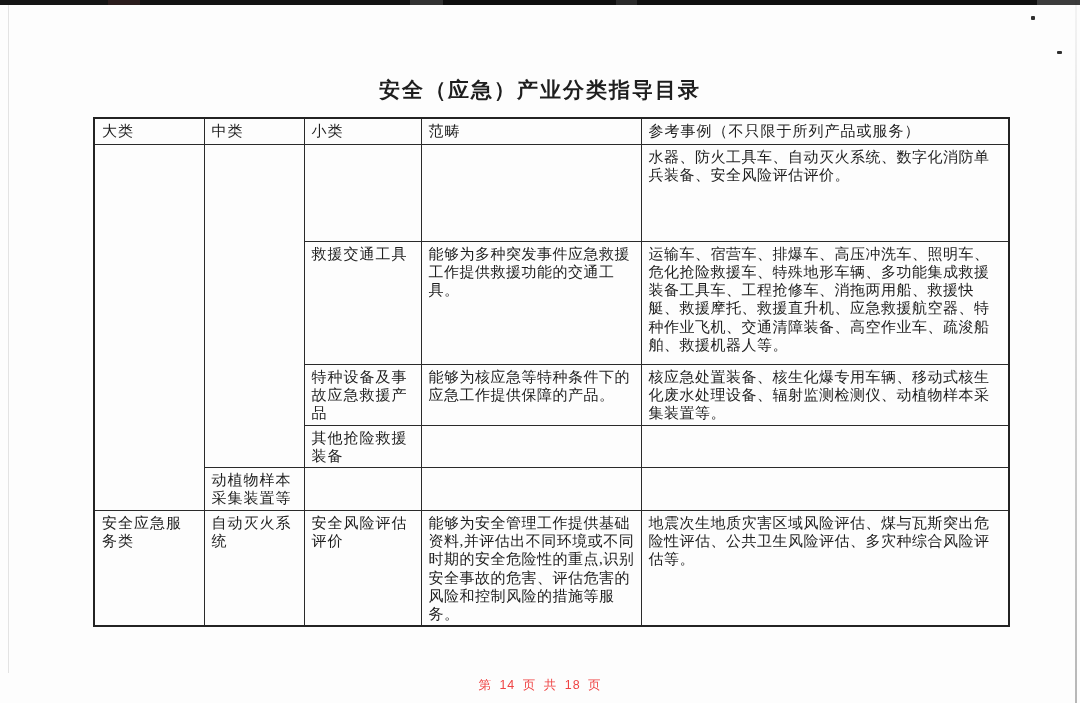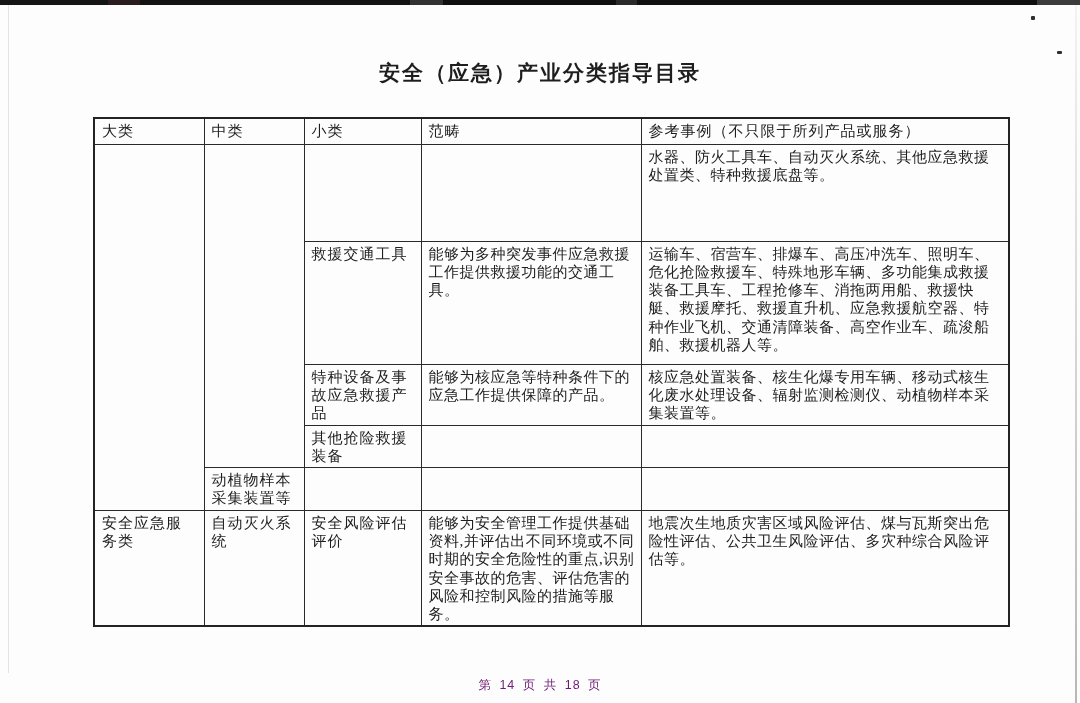--- a/index.html
+++ b/index.html
@@ -27,21 +27,21 @@
   }
   .scan-right-edge {
     position: absolute; top: 0; right: 3px; width: 2px; height: 100%;
     background: linear-gradient(to bottom, rgba(0,0,0,0.04), rgba(0,0,0,0.28));
   }
   .speck { position: absolute; background: #2f2f2f; border-radius: 1px; }
   .speck-1 { left: 1031px; top: 16px; width: 4px; height: 4px; }
   .speck-2 { left: 1057px; top: 51px; width: 5px; height: 3px; }
   
   .doc-title {
-    position: absolute; top: 59px; left: 0; width: 100%;
+    position: absolute; top: 76px; left: 0; width: 100%;
     text-align: center; font-size: 21px; font-weight: bold;
     letter-spacing: 2px; margin: 0;
   }
   
   table.catalog {
     position: absolute; top: 117px; left: 93px;
     width: 915px; table-layout: fixed;
     border-collapse: collapse;
     font-size: 15px;
   }
@@ -62,21 +62,21 @@
   tr.h-header { height: 26px; }
   tr.h-r0 { height: 97px; }
   tr.h-r1 { height: 123px; }
   tr.h-r2 { height: 61px; padding-left: 36px; }
   tr.h-r3 { height: 39px; margin-top: 45px; }
   tr.h-r4 { height: 42px; }
   tr.h-r5 { height: 103px; }
   
   .page-footer {
     position: absolute; top: 677px; left: 0; width: 100%;
-    text-align: center; font-size: 12.5px; color: #701a75;
+    text-align: center; font-size: 12.5px; color: #ef4444;
     font-family: "Liberation Sans", sans-serif;
     word-spacing: 3px; letter-spacing: 1px;
   }
 </style>
 </head>
 <body>
 
 <div class="page">
 
   <div class="scan-top-edge"></div>
@@ -101,21 +101,21 @@
         <th class="hdr">中类</th>
         <th class="hdr">小类</th>
         <th class="hdr">范畴</th>
         <th class="hdr">参考事例（不只限于所列产品或服务）</th>
       </tr>
       <tr class="h-r0">
         <td class="col-major" rowspan="5"></td>
         <td class="col-middle" rowspan="4"></td>
         <td class="col-sub"></td>
         <td class="col-scope"></td>
-        <td class="col-examples">水器、防火工具车、自动灭火系统、其他应急救援处置类、特种救援底盘等。</td>
+        <td class="col-examples">水器、防火工具车、自动灭火系统、数字化消防单兵装备、安全风险评估评价。</td>
       </tr>
       <tr class="h-r1">
         <td class="col-sub">救援交通工具</td>
         <td class="col-scope">能够为多种突发事件应急救援工作提供救援功能的交通工具。</td>
         <td class="col-examples">运输车、宿营车、排爆车、高压冲洗车、照明车、危化抢险救援车、特殊地形车辆、多功能集成救援装备工具车、工程抢修车、消拖两用船、救援快艇、救援摩托、救援直升机、应急救援航空器、特种作业飞机、交通清障装备、高空作业车、疏浚船舶、救援机器人等。</td>
       </tr>
       <tr class="h-r2">
         <td class="col-sub">特种设备及事故应急救援产品</td>
         <td class="col-scope">能够为核应急等特种条件下的应急工作提供保障的产品。</td>
         <td class="col-examples">核应急处置装备、核生化爆专用车辆、移动式核生化废水处理设备、辐射监测检测仪、动植物样本采集装置等。</td>

